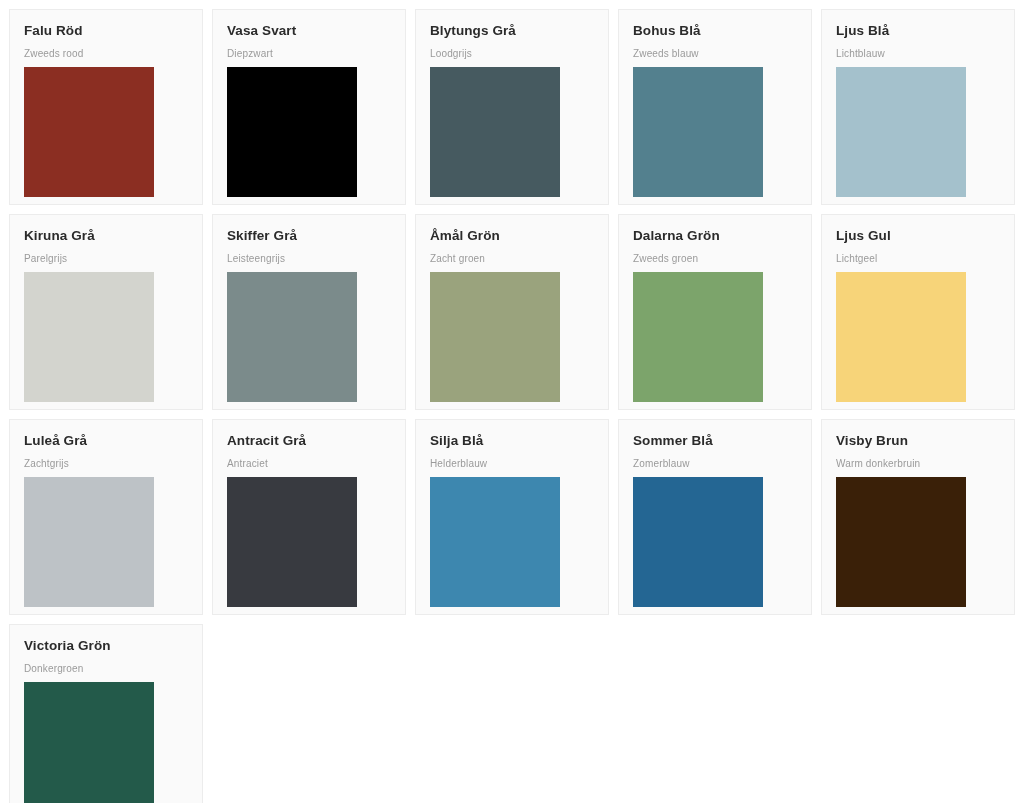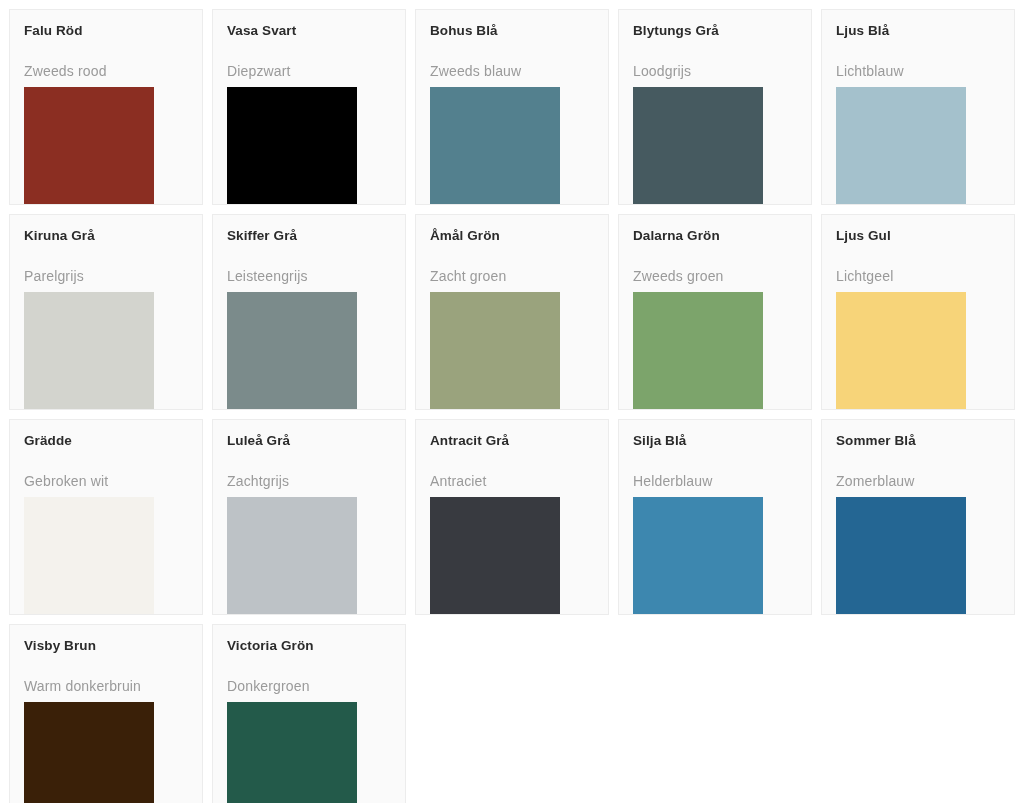--- a/index.html
+++ b/index.html
@@ -46,26 +46,26 @@
     font-size: 13.5px;
     font-weight: bold;
     color: #2b2b2b;
     line-height: 1.1;
     letter-spacing: 0.1px;
     margin: 0 0 9px 0;
     white-space: nowrap;
   }
 
   .swatch-translation {
-    font-size: 14px;
+    font-size: 10px;
     font-weight: normal;
     color: #9a9a9a;
     line-height: 1.1;
     letter-spacing: 0.15px;
-    margin: 16px 0 8px 0;
+    margin: 0 0 8px 0;
     white-space: nowrap;
   }
 
   .swatch-color {
     width: 130px;
     height: 130px;
     flex: 0 0 auto;
   }
 </style>
 </head>
@@ -76,28 +76,28 @@
       <div class="swatch-name">Falu Röd</div>
       <div class="swatch-translation">Zweeds rood</div>
       <div class="swatch-color" style="background-color: rgb(139, 46, 34);"></div>
     </div>
     <div class="swatch-card">
       <div class="swatch-name">Vasa Svart</div>
       <div class="swatch-translation">Diepzwart</div>
       <div class="swatch-color" style="background-color: rgb(0, 0, 0);"></div>
     </div>
     <div class="swatch-card">
+      <div class="swatch-name">Blytungs Grå</div>
+      <div class="swatch-translation">Loodgrijs</div>
+      <div class="swatch-color" style="background-color: rgb(70, 90, 96);"></div>
+    </div>
+    <div class="swatch-card">
       <div class="swatch-name">Bohus Blå</div>
       <div class="swatch-translation">Zweeds blauw</div>
       <div class="swatch-color" style="background-color: rgb(83, 128, 142);"></div>
-    </div>
-    <div class="swatch-card">
-      <div class="swatch-name">Blytungs Grå</div>
-      <div class="swatch-translation">Loodgrijs</div>
-      <div class="swatch-color" style="background-color: rgb(70, 90, 96);"></div>
     </div>
     <div class="swatch-card">
       <div class="swatch-name">Ljus Blå</div>
       <div class="swatch-translation">Lichtblauw</div>
       <div class="swatch-color" style="background-color: rgb(164, 193, 204);"></div>
     </div>
     <div class="swatch-card">
       <div class="swatch-name">Kiruna Grå</div>
       <div class="swatch-translation">Parelgrijs</div>
       <div class="swatch-color" style="background-color: rgb(211, 212, 206);"></div>
@@ -114,25 +114,20 @@
     </div>
     <div class="swatch-card">
       <div class="swatch-name">Dalarna Grön</div>
       <div class="swatch-translation">Zweeds groen</div>
       <div class="swatch-color" style="background-color: rgb(124, 164, 107);"></div>
     </div>
     <div class="swatch-card">
       <div class="swatch-name">Ljus Gul</div>
       <div class="swatch-translation">Lichtgeel</div>
       <div class="swatch-color" style="background-color: rgb(247, 212, 121);"></div>
-    </div>
-    <div class="swatch-card">
-      <div class="swatch-name">Grädde</div>
-      <div class="swatch-translation">Gebroken wit</div>
-      <div class="swatch-color" style="background-color: rgb(244, 242, 237);"></div>
     </div>
     <div class="swatch-card">
       <div class="swatch-name">Luleå Grå</div>
       <div class="swatch-translation">Zachtgrijs</div>
       <div class="swatch-color" style="background-color: rgb(189, 194, 198);"></div>
     </div>
     <div class="swatch-card">
       <div class="swatch-name">Antracit Grå</div>
       <div class="swatch-translation">Antraciet</div>
       <div class="swatch-color" style="background-color: rgb(56, 58, 64);"></div>

